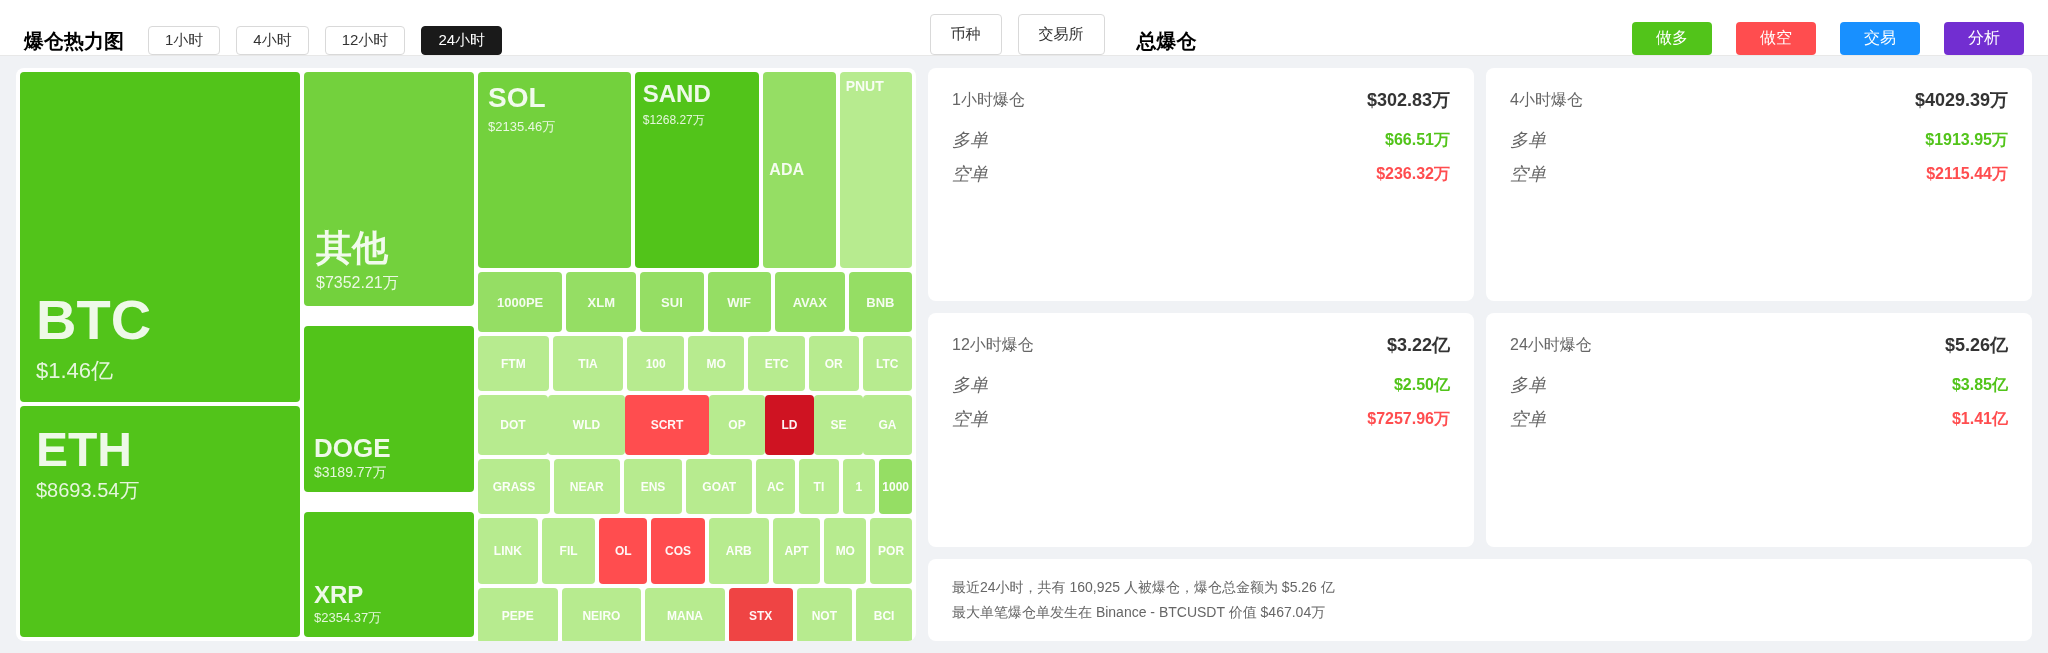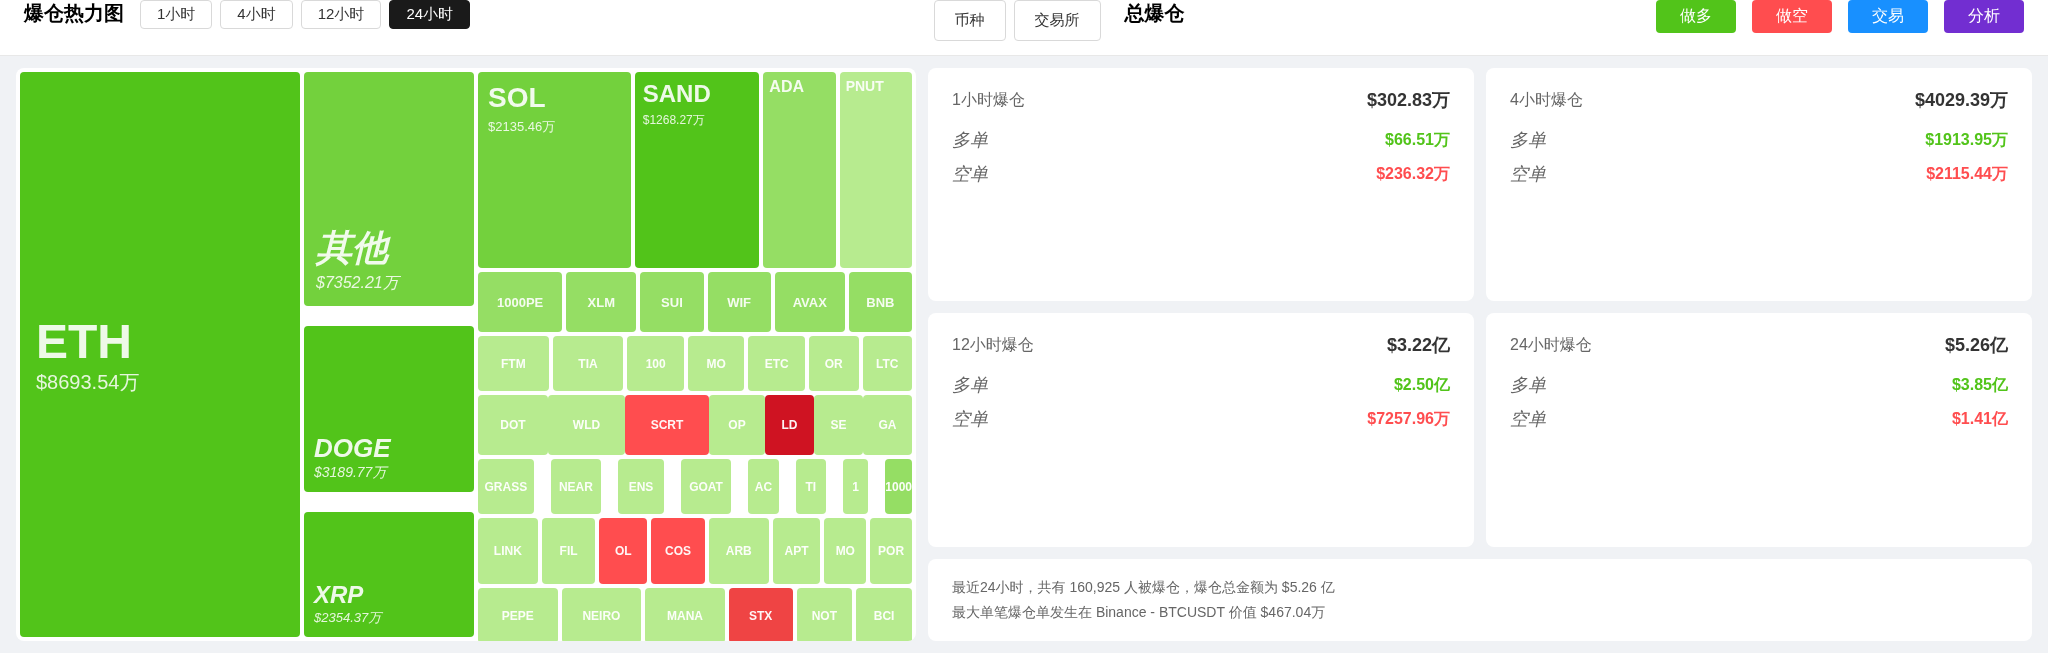--- a/index.html
+++ b/index.html
@@ -7,26 +7,26 @@
       font-family: -apple-system, BlinkMacSystemFont, "PingFang SC", "Microsoft YaHei", sans-serif;
       background: #f0f2f5;
       width: 2048px;
       min-height: 653px;
       overflow: hidden;
     }
 
     
     .header {
       display: flex;
-      align-items: flex-start;
+      align-items: flex-end;
       background: #fff;
       padding: 0 24px;
       height: 56px;
       border-bottom: 1px solid #e8e8e8;
-      gap: 8px;
+      gap: 16px;
     }
     .header-title {
       font-size: 20px;
       font-weight: 600;
       color: #000;
       margin-right: 8px;
     }
     .time-btn {
       padding: 4px 16px;
       border: 1px solid #d9d9d9;
@@ -118,41 +118,40 @@
       font-size: 22px;
       color: rgba(255,255,255,0.85);
       margin-top: 8px;
     }
     .cell-eth {
       background: #52c41a;
       border-radius: 4px;
       flex: 1;
       display: flex;
       flex-direction: column;
-      justify-content: center;
+      justify-content: flex-start;
       padding: 16px;
     }
     .cell-eth .symbol {
       font-size: 48px;
       font-weight: 700;
       color: rgba(255,255,255,0.9);
     }
     .cell-eth .value {
       font-size: 20px;
       color: rgba(255,255,255,0.85);
     }
 
     
     .col-mid {
       display: flex;
       flex-direction: column;
       width: 170px;
       gap: 20px;
       flex-shrink: 0;
-      font-style: italic;
     }
     .cell-other {
       background: #73d13d;
       border-radius: 4px;
       flex: 2;
       display: flex;
       flex-direction: column;
       justify-content: flex-end;
       padding: 12px;
     }
@@ -237,21 +236,21 @@
       padding: 8px;
     }
     .cell-sand .symbol { font-size: 24px; font-weight: 700; color: rgba(255,255,255,0.9); }
     .cell-sand .value { font-size: 12px; color: rgba(255,255,255,0.85); margin-top: 4px; }
     .cell-ada {
       background: #95de64;
       border-radius: 4px;
       flex: 1;
       display: flex;
       flex-direction: column;
-      justify-content: flex-start;
+      justify-content: center;
       padding: 6px;
     }
     .cell-ada .symbol { font-size: 16px; font-weight: 700; color: rgba(255,255,255,0.9); }
     .cell-pnut {
       background: #b7eb8f;
       border-radius: 4px;
       flex: 1;
       display: flex;
       flex-direction: column;
       justify-content: flex-start;
@@ -295,21 +294,21 @@
     .cell-red {
       background: #ff4d4f !important;
     }
     .cell-red2 {
       background: #cf1322 !important;
     }
 
     
     .row-fifth {
       display: flex;
-      gap: 17px;
+      gap: 4px;
       height: 55px;
       flex-shrink: 0;
     }
 
     
     .row-sixth {
       display: flex;
       gap: 4px;
       height: 66px;
       flex-shrink: 0;
@@ -422,20 +421,24 @@
   <button class="action-btn btn-short">做空</button>
   <button class="action-btn btn-trade">交易</button>
   <button class="action-btn btn-analysis">分析</button>
 </div>
 
 <div class="main">
 
   <div class="treemap">
 
     <div class="col-left">
+      <div class="cell-btc">
+        <span class="symbol">BTC</span>
+        <span class="value">$1.46亿</span>
+      </div>
       <div class="cell-eth">
         <span class="symbol">ETH</span>
         <span class="value">$8693.54万</span>
       </div>
     </div>
 
     <div class="col-mid">
       <div class="cell-other">
         <span class="symbol">其他</span>
         <span class="value">$7352.21万</span>

